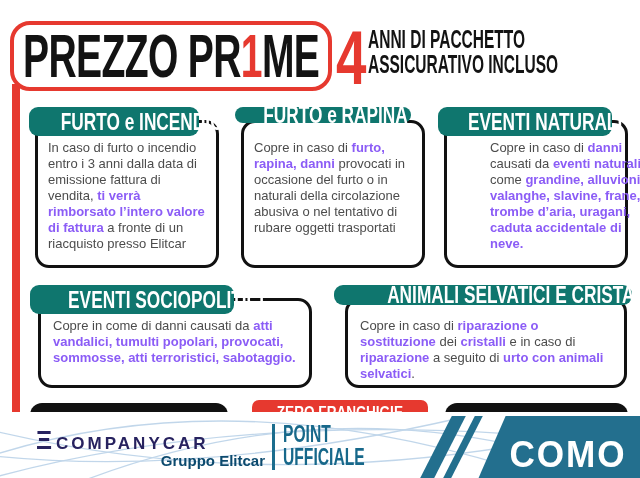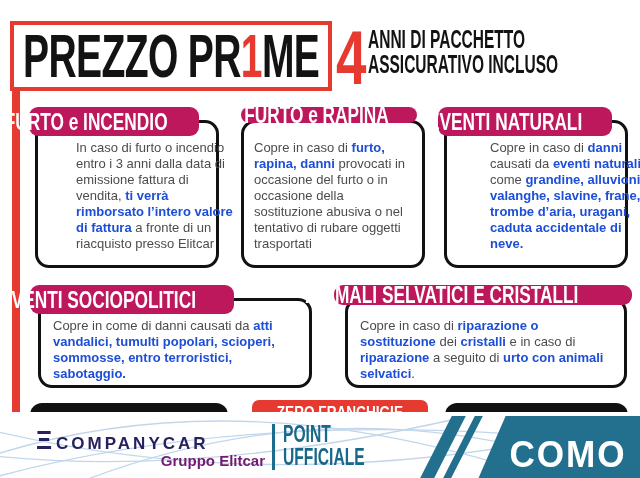--- a/index.html
+++ b/index.html
@@ -4,21 +4,21 @@
 <style>
   html,body{margin:0;padding:0;background:#ffffff;}
   .poster{
     position:relative;width:640px;height:478px;overflow:hidden;background:#ffffff;
     font-family:"Liberation Sans",sans-serif;
   }
   
   .red-line{position:absolute;left:12px;top:84px;width:8px;height:332px;background:#e6392f;z-index:0;}
   .title-box{
     position:absolute;left:10px;top:21px;width:322px;height:70px;box-sizing:border-box;
-    border:4px solid #e6392f;border-radius:0;background:#ffffff;z-index:2;
+    border:4px solid #e6392f;border-radius:20px;background:#ffffff;z-index:2;
     display:flex;align-items:center;justify-content:center;
   }
   .title-text{
     font-weight:700;font-size:62px;letter-spacing:-1px;color:#131313;white-space:nowrap;
     transform:scaleX(.63);line-height:1;
   }
   .title-text .num{color:#e6392f;}
   .big-four{
     position:absolute;left:336px;top:20px;font-size:76px;font-weight:700;color:#e6392f;
     line-height:1;transform:scaleX(.72);transform-origin:left top;z-index:2;
@@ -26,50 +26,50 @@
   .subtitle{
     position:absolute;left:368px;top:27px;z-index:2;color:#131313;font-weight:700;
     font-size:25px;line-height:25px;white-space:nowrap;transform:scaleX(.62);transform-origin:left top;
   }
   
   .card{position:absolute;z-index:2;}
   .card-box{
     position:absolute;box-sizing:border-box;border:3px solid #111111;border-radius:14px;background:#ffffff;
   }
   .pill{
-    position:absolute;background:#be185d;border-radius:9px;display:flex;align-items:center;justify-content:flex-end;
+    position:absolute;background:#0f766e;border-radius:9px;display:flex;align-items:center;justify-content:flex-start;
     z-index:3;
   }
   .pill span{
     color:#ffffff;font-weight:700;font-size:24px;white-space:nowrap;line-height:1;
     transform:scaleX(.72);
   }
   .card-body{
     position:absolute;box-sizing:border-box;color:#4c4c4c;font-size:13px;line-height:16px;
   }
-  .card-body .b{font-weight:700;color:#1d4ed8;}
+  .card-body .b{font-weight:700;color:#8b5cf6;}
   
   .bar-left,.bar-right{position:absolute;height:30px;background:#111111;border-radius:12px;z-index:1;}
   .bar-left{left:30px;top:403px;width:198px;}
   .bar-right{left:445px;top:403px;width:183px;}
   .zero-pill{
     position:absolute;left:252px;top:400px;width:176px;height:26px;background:#e6392f;border-radius:7px;
     display:flex;align-items:flex-start;justify-content:center;z-index:1;
   }
   .zero-pill span{color:#ffffff;font-weight:700;font-size:17px;line-height:1;margin-top:4px;
     white-space:nowrap;transform:scaleX(.8);}
   
   .footer{position:absolute;left:0;top:412px;width:640px;height:66px;background:#ffffff;z-index:4;overflow:hidden;}
   .footer svg.arcs{position:absolute;left:0;top:0;pointer-events:none;}
   .logo-row{position:absolute;left:36px;top:14px;display:flex;align-items:baseline;color:#27225f;z-index:2;}
   .logo-mark{font-size:25px;font-weight:700;margin-right:4px;}
   .logo-text{font-size:17px;font-weight:700;letter-spacing:3px;white-space:nowrap;}
   .logo-sub{
     position:absolute;left:100px;top:40px;width:165px;text-align:right;font-size:15px;font-weight:700;
-    color:#701a75;z-index:2;white-space:nowrap;
+    color:#0c4a6e;z-index:2;white-space:nowrap;
   }
   .divider{position:absolute;left:272px;top:12px;width:3px;height:46px;background:#1b6d8e;z-index:2;}
   .point-block{
     position:absolute;left:283px;top:11px;color:#17688a;font-weight:700;font-size:23px;line-height:23px;
     white-space:nowrap;transform:scaleX(.68);transform-origin:left top;z-index:2;
   }
   .como-slash{position:absolute;background:#236f8e;transform:skewX(-27deg);z-index:2;}
   .slash-1{left:436px;top:4px;width:14px;height:62px;}
   .slash-2{left:459px;top:4px;width:8px;height:62px;}
   .como-block{
@@ -96,45 +96,45 @@
   <div class="subtitle">
     <div>ANNI DI PACCHETTO</div>
     <div>ASSICURATIVO INCLUSO</div>
   </div>
 
   <div class="card">
     <div class="card-box" style="left:35px;top:120px;width:184px;height:148px;"></div>
     <div class="pill" style="left:29px;top:107px;width:170px;height:29px;">
         <span>FURTO e INCENDIO</span>
       </div>
-    <div class="card-body" style="left:38px;top:140px;width:176px;padding:0 6px 0 10px;margin-left:28px;"><span>In caso di furto o incendio entro i 3 anni dalla data di emissione fattura di vendita, </span><span class="b">ti verrà rimborsato l’intero valore di fattura</span><span> a fronte di un riacquisto presso Elitcar</span></div>
+    <div class="card-body" style="left:38px;top:140px;width:176px;padding:0 6px 0 10px;"><span>In caso di furto o incendio entro i 3 anni dalla data di emissione fattura di vendita, </span><span class="b">ti verrà rimborsato l’intero valore di fattura</span><span> a fronte di un riacquisto presso Elitcar</span></div>
   </div>
 
   <div class="card">
     <div class="card-box" style="left:241px;top:120px;width:184px;height:148px;"></div>
-    <div class="pill" style="left:241px;top:107px;width:176px;height:16px;">
+    <div class="pill" style="left:235px;top:107px;width:176px;height:16px;">
         <span>FURTO e RAPINA</span>
       </div>
-    <div class="card-body" style="left:244px;top:140px;width:176px;padding:0 6px 0 10px;"><span>Copre in caso di </span><span class="b">furto, rapina, danni</span><span> provocati in occasione del furto o in occasione della sostituzione abusiva o nel tentativo di rubare oggetti trasportati</span></div>
+    <div class="card-body" style="left:244px;top:140px;width:176px;padding:0 6px 0 10px;"><span>Copre in caso di </span><span class="b">furto, rapina, danni</span><span> provocati in occasione del furto o in naturali della circolazione abusiva o nel tentativo di rubare oggetti trasportati</span></div>
   </div>
 
   <div class="card">
     <div class="card-box" style="left:444px;top:120px;width:184px;height:148px;"></div>
     <div class="pill" style="left:438px;top:107px;width:174px;height:29px;">
         <span>EVENTI NATURALI</span>
       </div>
     <div class="card-body" style="left:447px;top:140px;width:176px;padding:0 5px 0 10px;margin-left:33px;"><span>Copre in caso di </span><span class="b">danni</span><span> causati da </span><span class="b">eventi naturali</span><span> come </span><span class="b">grandine, alluvioni, valanghe, slavine, frane, trombe d’aria, uragani, caduta accidentale di neve.</span></div>
   </div>
 
   <div class="card">
     <div class="card-box" style="left:38px;top:298px;width:274px;height:90px;"></div>
     <div class="pill" style="left:30px;top:285px;width:204px;height:29px;">
         <span>EVENTI SOCIOPOLITICI</span>
       </div>
-    <div class="card-body" style="left:41px;top:318px;width:266px;padding:0 8px 0 12px;"><span>Copre in come di danni causati da </span><span class="b">atti vandalici, tumulti popolari, scioperi, sommosse, entro terroristici, sabotaggio.</span></div>
+    <div class="card-body" style="left:41px;top:318px;width:266px;padding:0 8px 0 12px;"><span>Copre in come di danni causati da </span><span class="b">atti vandalici, tumulti popolari, provocati, sommosse, atti terroristici, sabotaggio.</span></div>
   </div>
 
   <div class="card">
     <div class="card-box" style="left:345px;top:298px;width:282px;height:90px;"></div>
     <div class="pill" style="left:334px;top:285px;width:298px;height:20px;">
         <span>ANIMALI SELVATICI E CRISTALLI</span>
       </div>
     <div class="card-body" style="left:348px;top:318px;width:274px;padding:0 8px 0 12px;"><span>Copre in caso di </span><span class="b">riparazione o sostituzione</span><span> dei </span><span class="b">cristalli</span><span> e in caso di </span><span class="b">riparazione</span><span> a seguito di </span><span class="b">urto con animali selvatici</span><span>.</span></div>
   </div>
 

